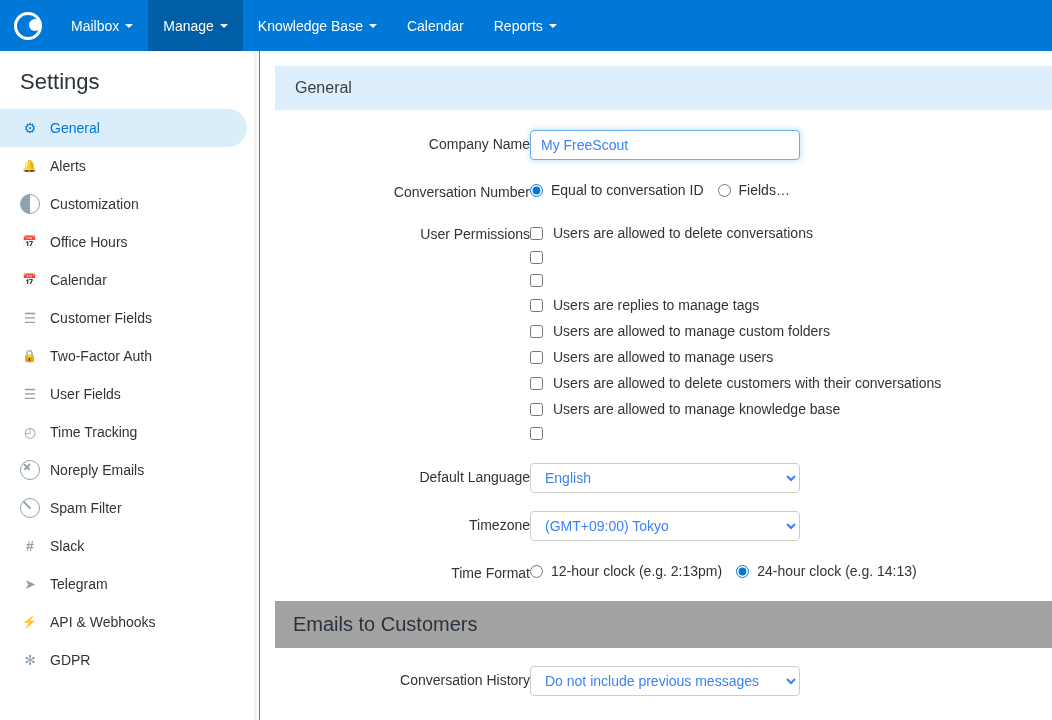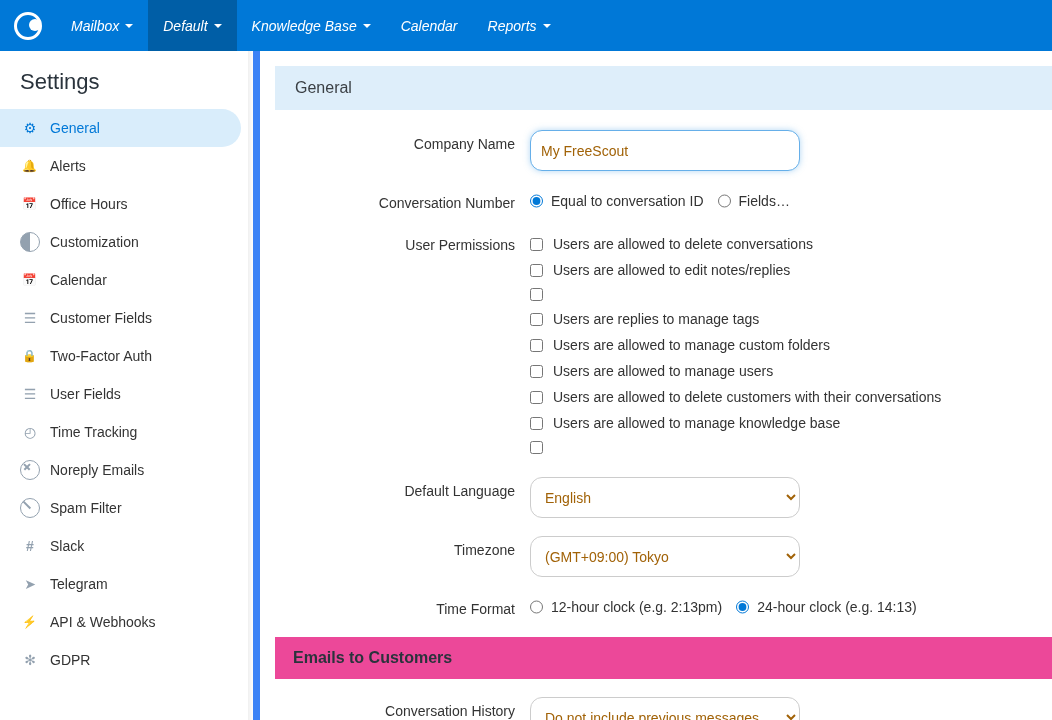--- a/index.html
+++ b/index.html
@@ -15,21 +15,20 @@
     position: relative;
   }
 
   
   .navbar {
     height: 51px;
     background: #0078d7;
     display: flex;
     align-items: flex-end;
     padding: 0;
-    font-style: italic;
   }
   .navbar-brand {
     width: 56px;
     height: 51px;
     display: flex;
     align-items: center;
     justify-content: center;
   }
   .navbar-brand .logo-circle {
     width: 28px; height: 28px;
@@ -70,21 +69,21 @@
   
   .layout {
     display: flex;
     height: calc(720px - 51px);
   }
 
   
   .sidebar {
     width: 260px;
     padding: 0;
-    border-right: 7px solid #3b82f6;
+    border-right: 1px solid #3b82f6;
     overflow-y: auto;
     position: relative;
   }
   .sidebar::after {
     
     content: "";
     position: absolute;
     top: 0; right: -1px;
     width: 6px; height: 100%;
     background: linear-gradient(to right, rgba(0,0,0,0.06), rgba(0,0,0,0));
@@ -142,49 +141,49 @@
   }
 
   .form-row {
     display: flex;
     align-items: flex-start;
     margin-bottom: 18px;
   }
   .form-label {
     width: 255px;
     text-align: right;
-    padding-right: 15px;
     padding-top: 6px;
     color: #333;
     font-size: 14px;
   }
   .form-control-wrap {
     width: 500px;
   }
 
   input[type=text].fc, select.fc {
     width: 270px;
-    height: 41px;
+    height: 30px;
     padding: 4px 10px;
     border: 1px solid #ccc;
-    border-radius: 12px;
-    font-size: 14px;
-    color: #a16207;
+    border-radius: 4px;
+    font-size: 14px;
+    color: #3b82f6;
     background: #fff;
   }
   input[type=text].fc.focused {
     border-color: #66afe9;
     box-shadow: 0 0 6px rgba(102,175,233,.5);
   }
   select.fc {
     background: #fff;
   }
 
   .radio-inline, .check-inline {
     display: inline-flex;
+    align-items: center;
     margin-right: 14px;
     font-size: 14px;
     color: #333;
     padding: 4px 0;
   }
   .radio-inline input, .check-inline input {
     margin-right: 8px;
     accent-color: #0078d7;
   }
 
@@ -195,24 +194,24 @@
     padding: 5px 0;
     font-size: 14px;
     color: #333;
   }
   .check-stack input {
     margin-right: 10px;
     accent-color: #0078d7;
   }
 
   .section-title {
-    background: #ec4899;
+    background: #a3a3a3;
     padding: 12px 18px;
-    font-size: 16px;
-    font-weight: bold;
+    font-size: 20px;
+    font-weight: normal;
     color: #2a333c;
     margin: 4px 0 18px 0;
   }
 
   
   .g-gear::before   { content: "\2699"; }
   .g-swap::before   { content: "\21C4"; }
   .g-bell::before   { content: "\1F514"; font-size:12px; }
   .g-cal::before    { content: "\1F4C5"; font-size:12px; }
   .g-half {
@@ -251,21 +250,21 @@
 
 <div class="navbar">
   <div class="navbar-brand">
     <span class="logo-circle"></span>
   </div>
   <div class="nav-item">
       <span>Mailbox</span>
       <span class="caret"></span>
     </div>
     <div class="nav-item active">
-      <span>Default</span>
+      <span>Manage</span>
       <span class="caret"></span>
     </div>
     <div class="nav-item">
       <span>Knowledge Base</span>
       <span class="caret"></span>
     </div>
     <div class="nav-item">
       <span>Calendar</span>
     </div>
     <div class="nav-item">
@@ -281,26 +280,26 @@
     <ul class="sb-list" id="sb-slot">
         <li class="sb-item active">
           <span class="ic g-gear"></span>
           <span class="sb-label">General</span>
         </li>
         <li class="sb-item">
           <span class="ic g-bell"></span>
           <span class="sb-label">Alerts</span>
         </li>
         <li class="sb-item">
+          <span class="ic g-half"></span>
+          <span class="sb-label">Customization</span>
+        </li>
+        <li class="sb-item">
           <span class="ic g-cal"></span>
           <span class="sb-label">Office Hours</span>
-        </li>
-        <li class="sb-item">
-          <span class="ic g-half"></span>
-          <span class="sb-label">Customization</span>
         </li>
         <li class="sb-item">
           <span class="ic g-cal"></span>
           <span class="sb-label">Calendar</span>
         </li>
         <li class="sb-item">
           <span class="ic g-doc"></span>
           <span class="sb-label">Customer Fields</span>
         </li>
         <li class="sb-item">
@@ -367,21 +366,20 @@
 
       <div class="form-row">
         <div class="form-label">User Permissions</div>
         <div class="form-control-wrap check-stack" id="perm-slot">
             <label>
               <input type="checkbox" style="">
               <span>Users are allowed to delete conversations</span>
             </label>
             <label>
               <input type="checkbox" style="">
-              <span>Users are allowed to edit notes/replies</span>
             </label>
             <label>
               <input type="checkbox" style="">
             </label>
             <label>
               <input type="checkbox" style="">
               <span>Users are replies to manage tags</span>
             </label>
             <label>
               <input type="checkbox" style="">

